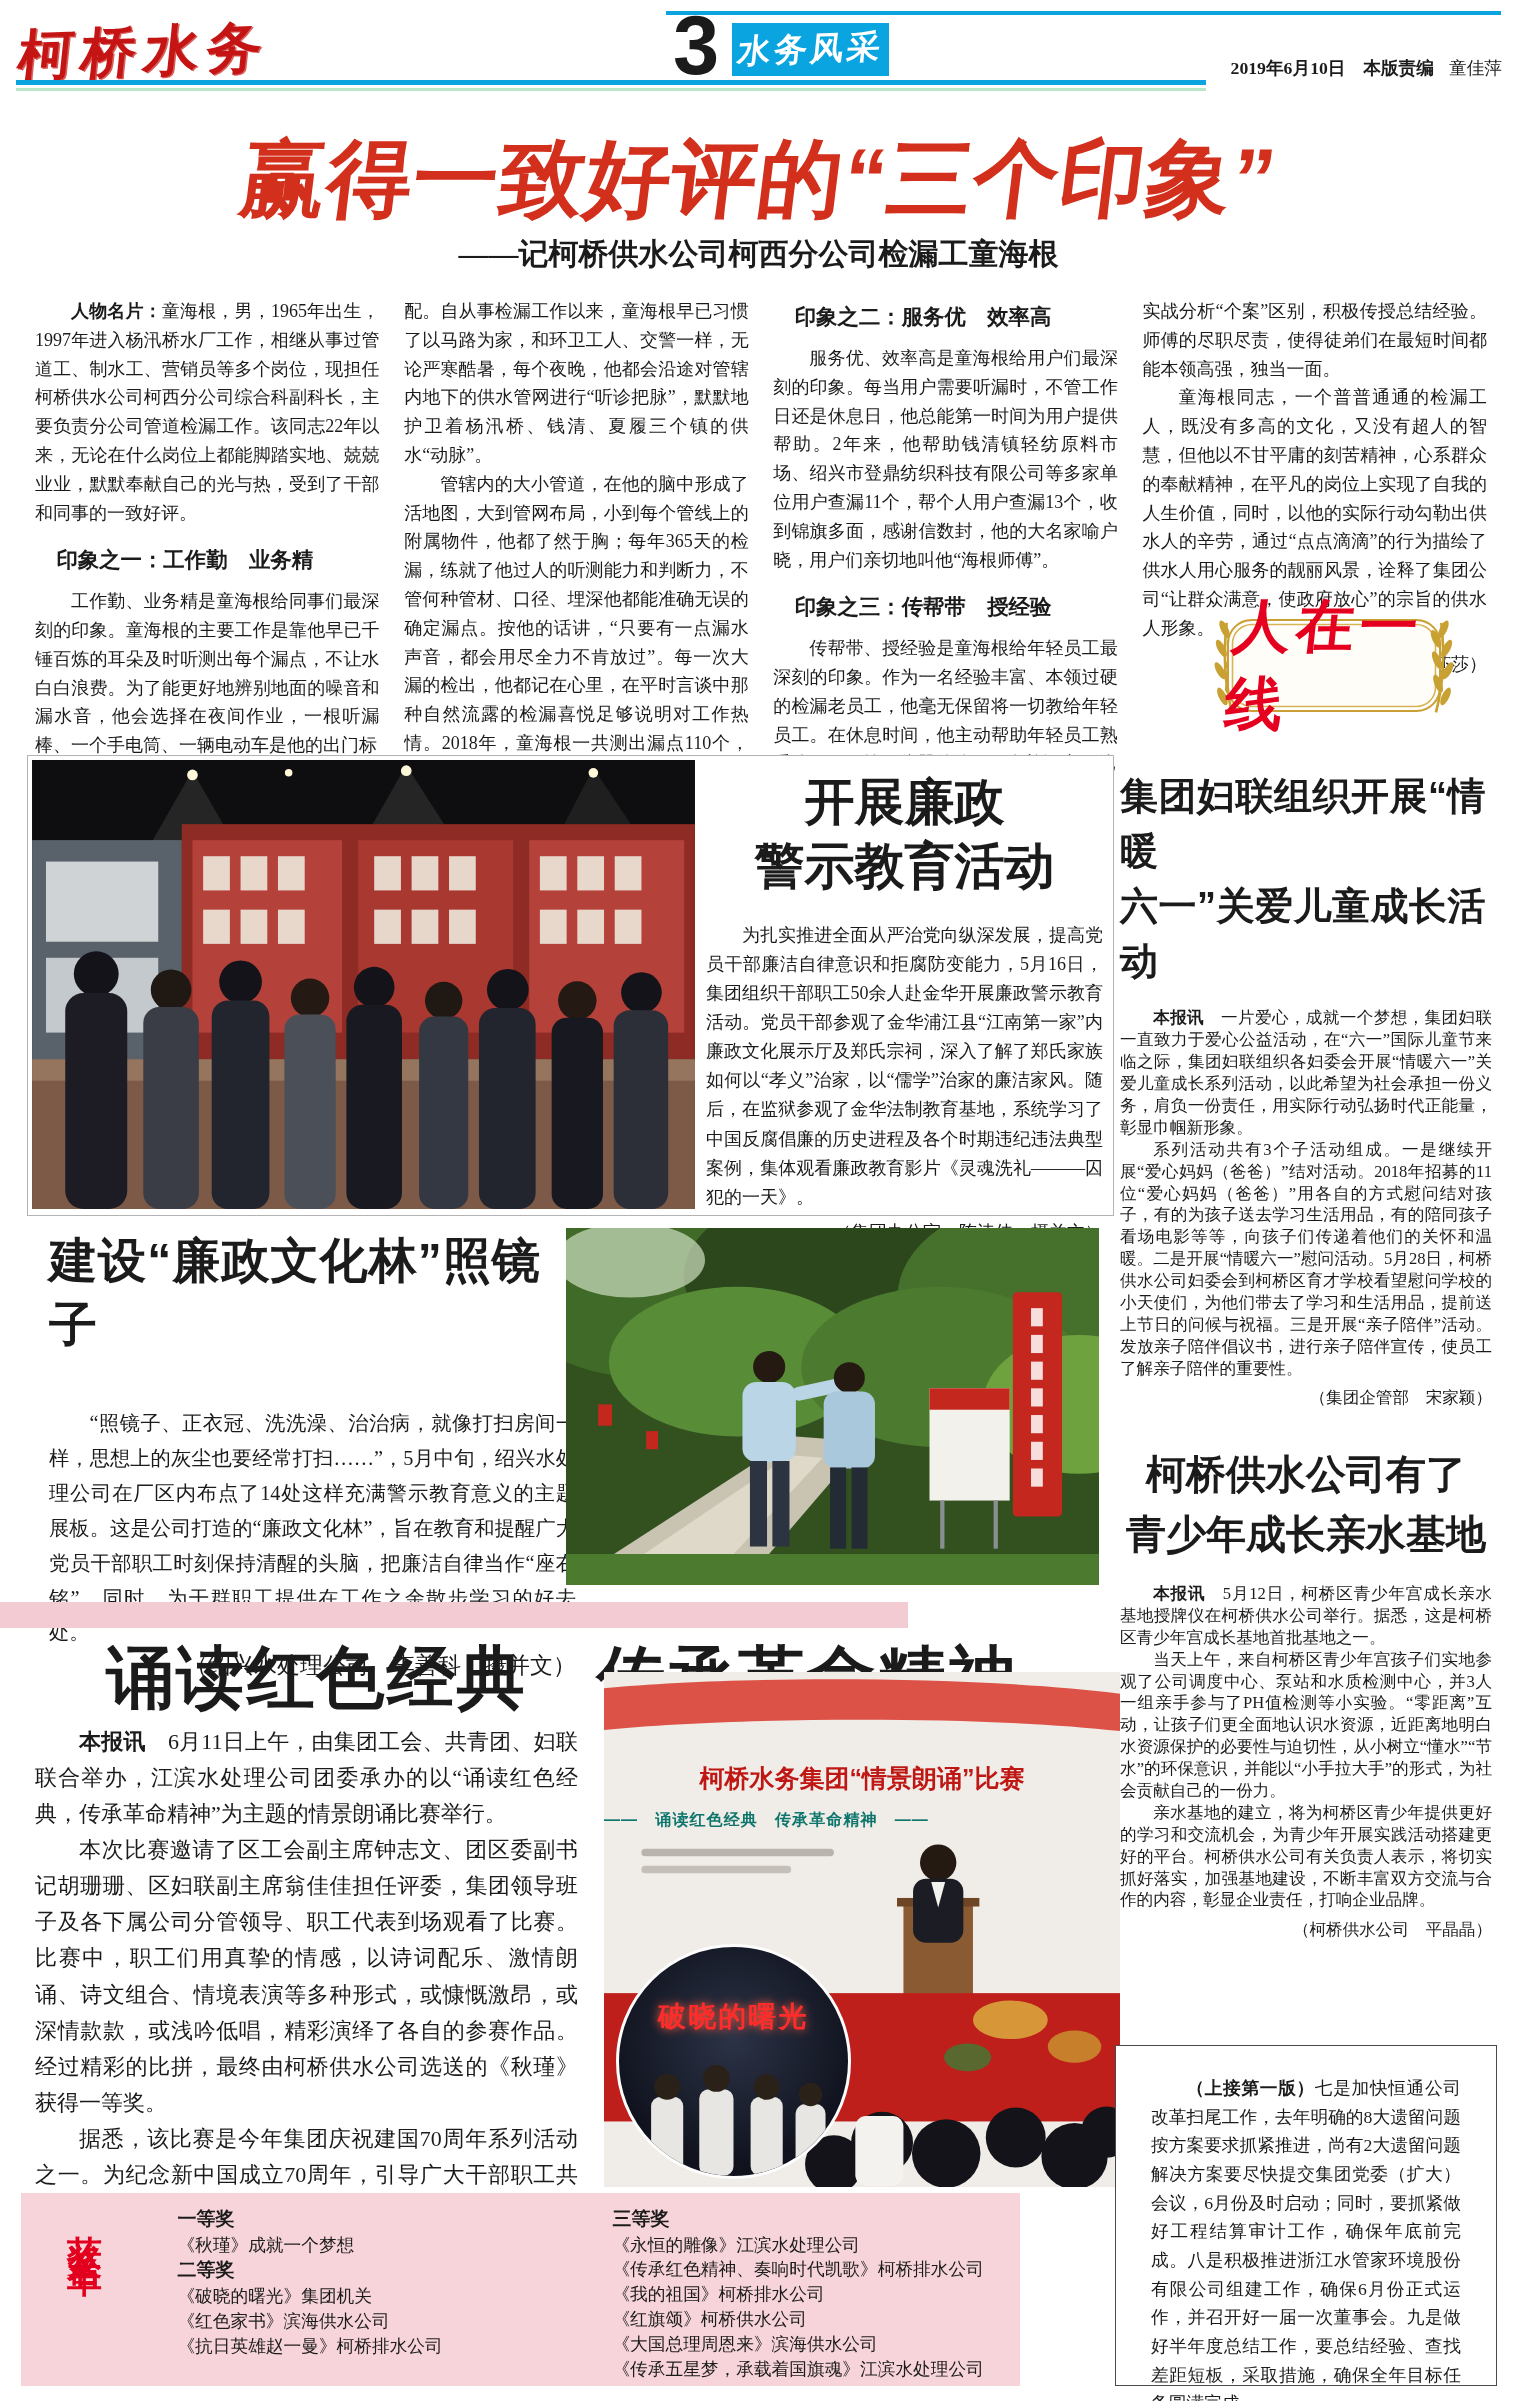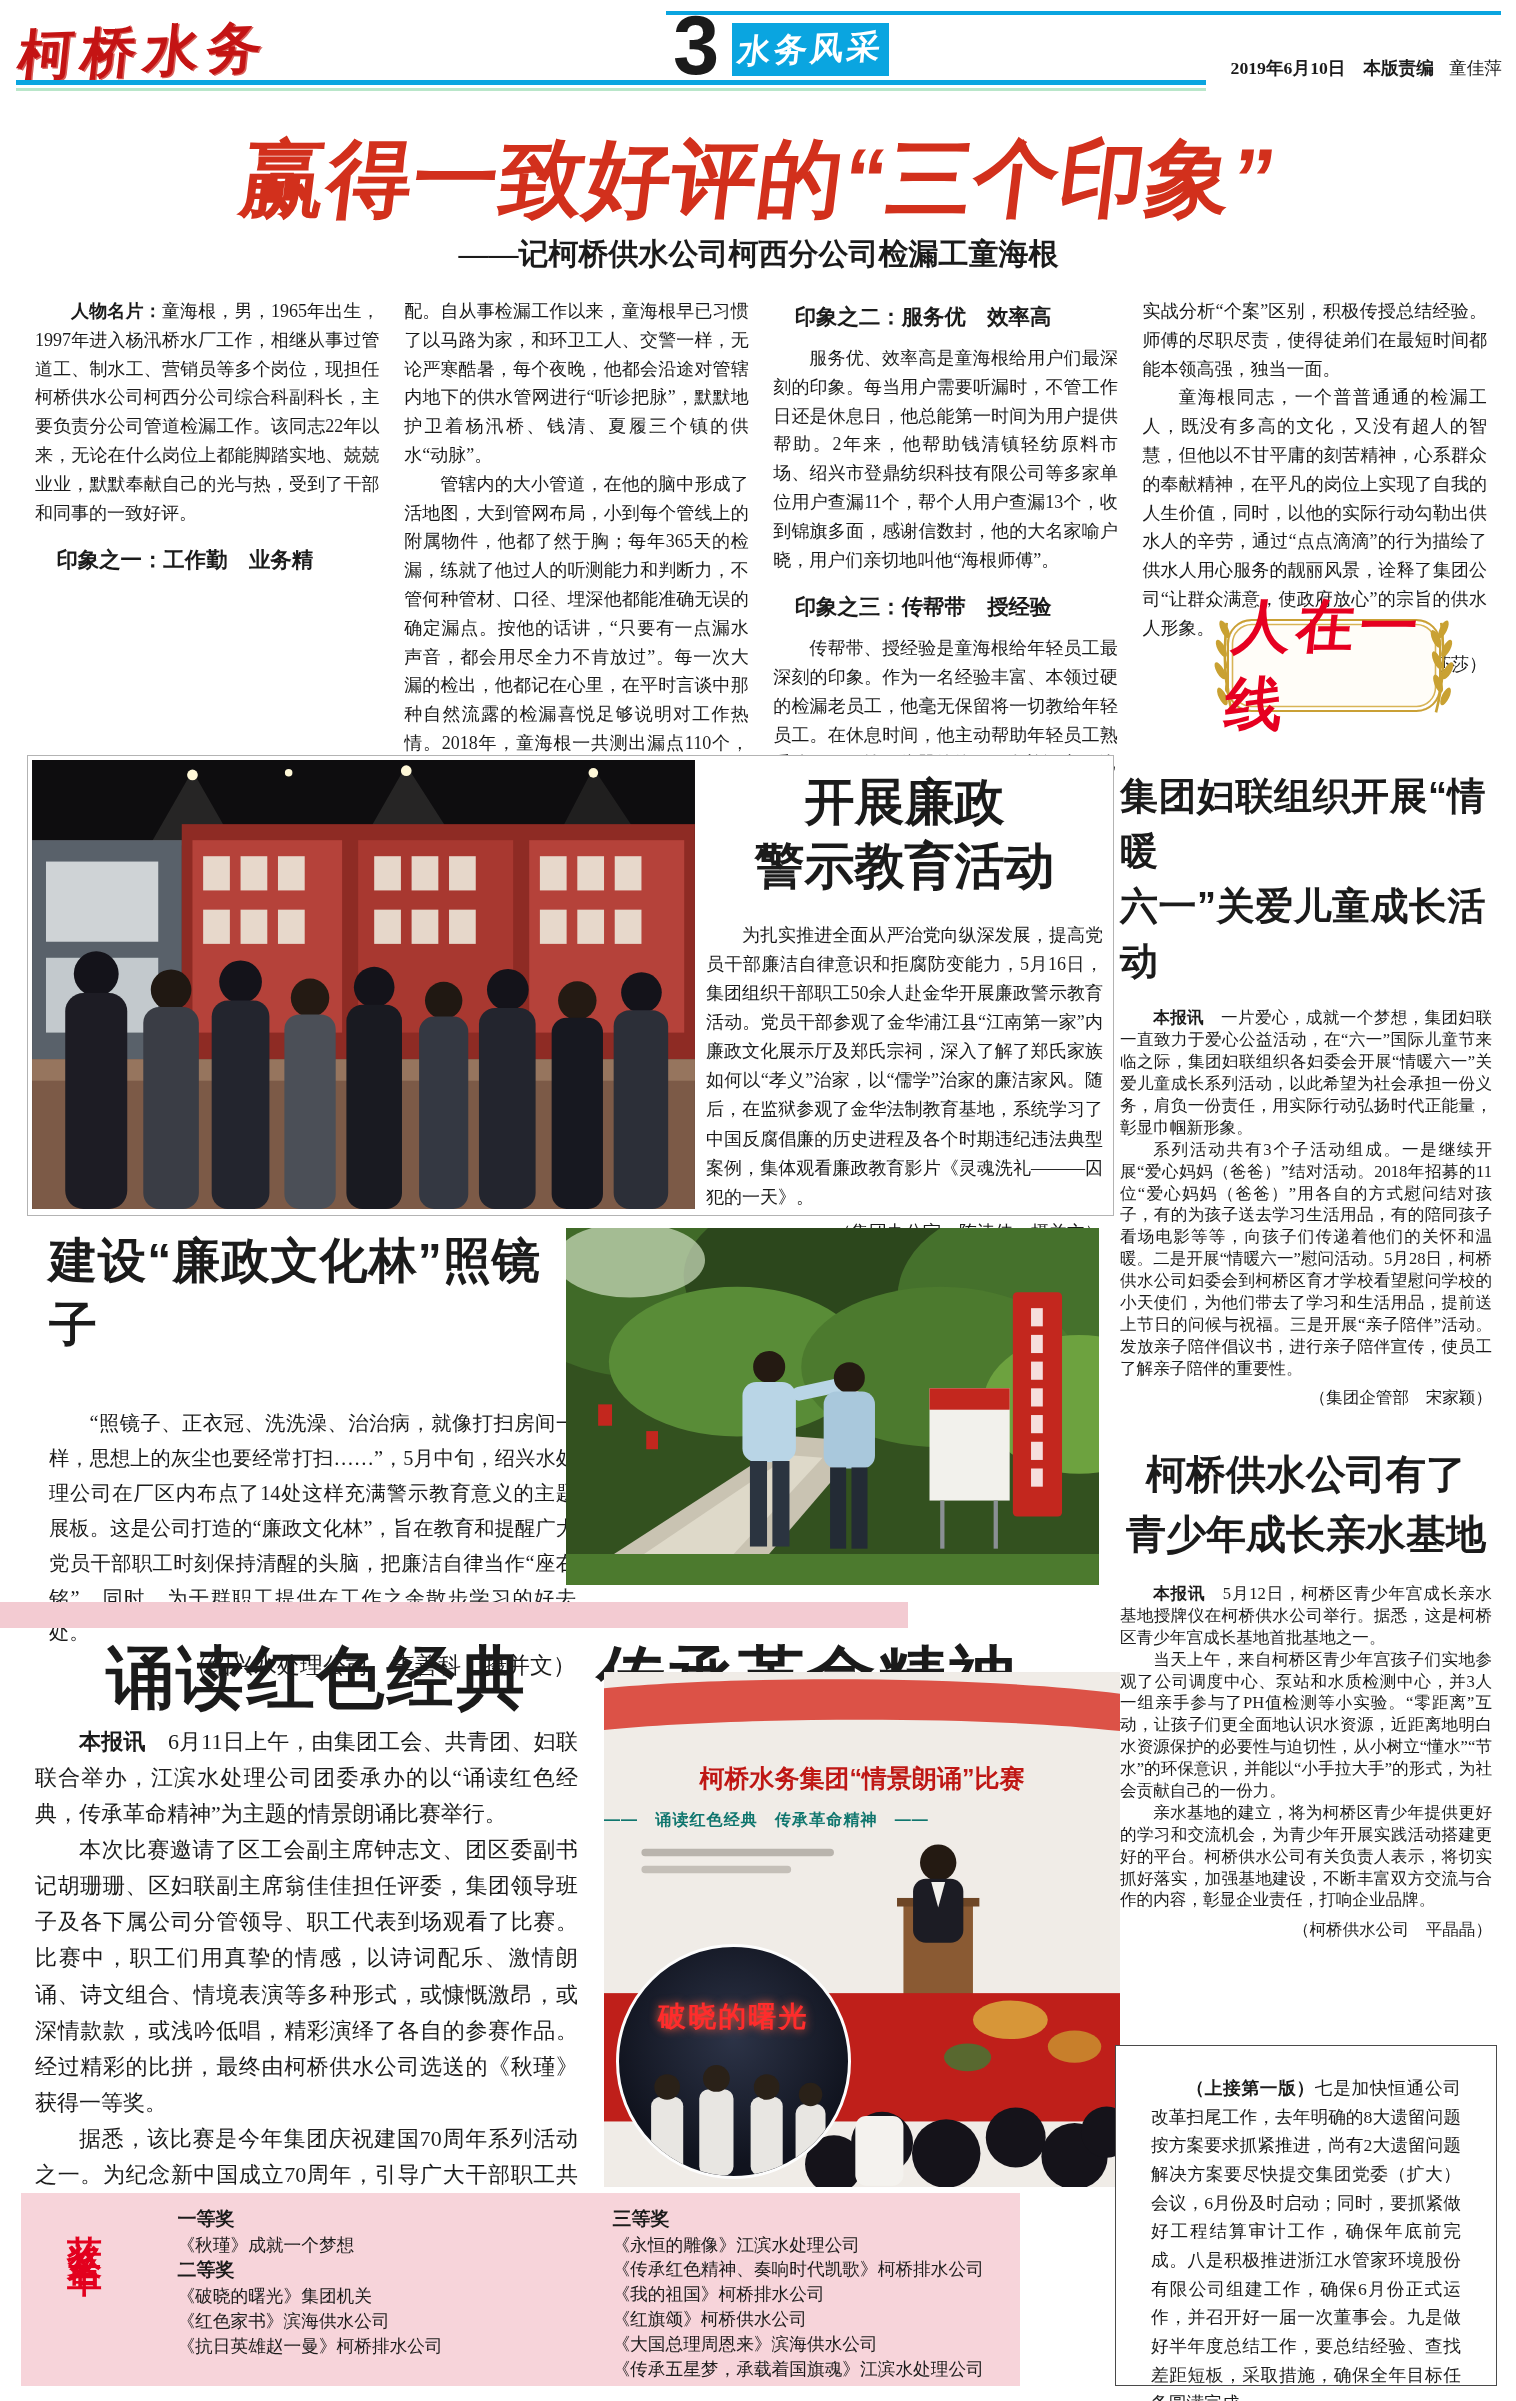--- a/index.html
+++ b/index.html
@@ -122,20 +122,21 @@
   <div class="abs rule-cyan" style="left:16px;top:80px;width:1190px;"></div>
   <div class="abs rule-green" style="left:16px;top:88px;width:1190px;"></div>
 
   <div class="abs sans" id="lead-headline">赢得一致好评的“三个印象”</div>
   <div class="abs" id="lead-subhead">——记柯桥供水公司柯西分公司检漏工童海根</div>
 
   <div class="abs justify" id="lead-cols">
     <div class="col">
       <p class="para"><b class="lead-label">人物名片：</b><span>童海根，男，1965年出生，1997年进入杨汛桥水厂工作，相继从事过管道工、制水工、营销员等多个岗位，现担任柯桥供水公司柯西分公司综合科副科长，主要负责分公司管道检漏工作。该同志22年以来，无论在什么岗位上都能脚踏实地、兢兢业业，默默奉献自己的光与热，受到了干部和同事的一致好评。</span></p>
       <div class="col-head">印象之一：工作勤　业务精</div>
+      <p class="para">工作勤、业务精是童海根给同事们最深刻的印象。童海根的主要工作是靠他早已千锤百炼的耳朵及时听测出每个漏点，不让水白白浪费。为了能更好地辨别地面的噪音和漏水音，他会选择在夜间作业，一根听漏棒、一个手电筒、一辆电动车是他的出门标</p>
     </div>
     <div class="col">
       <p class="para noindent">配。自从事检漏工作以来，童海根早已习惯了以马路为家，和环卫工人、交警一样，无论严寒酷暑，每个夜晚，他都会沿途对管辖内地下的供水管网进行“听诊把脉”，默默地护卫着杨汛桥、钱清、夏履三个镇的供水“动脉”。</p>
       <p class="para">管辖内的大小管道，在他的脑中形成了活地图，大到管网布局，小到每个管线上的附属物件，他都了然于胸；每年365天的检漏，练就了他过人的听测能力和判断力，不管何种管材、口径、埋深他都能准确无误的确定漏点。按他的话讲，“只要有一点漏水声音，都会用尽全力不肯放过”。每一次大漏的检出，他都记在心里，在平时言谈中那种自然流露的检漏喜悦足够说明对工作热情。2018年，童海根一共测出漏点110个，为分公司降漏工作作出重大贡献。</p>
     </div>
     <div class="col">
       <div class="col-head" style="margin-top:3.2px;">印象之二：服务优　效率高</div>
       <p class="para">服务优、效率高是童海根给用户们最深刻的印象。每当用户需要听漏时，不管工作日还是休息日，他总能第一时间为用户提供帮助。2年来，他帮助钱清镇轻纺原料市场、绍兴市登鼎纺织科技有限公司等多家单位用户查漏11个，帮个人用户查漏13个，收到锦旗多面，感谢信数封，他的大名家喻户晓，用户们亲切地叫他“海根师傅”。</p>
       <div class="col-head">印象之三：传帮带　授经验</div>
       <p class="para">传帮带、授经验是童海根给年轻员工最深刻的印象。作为一名经验丰富、本领过硬的检漏老员工，他毫无保留将一切教给年轻员工。在休息时间，他主动帮助年轻员工熟悉管网图，练习仪器的使用。在检漏中，他</p>

